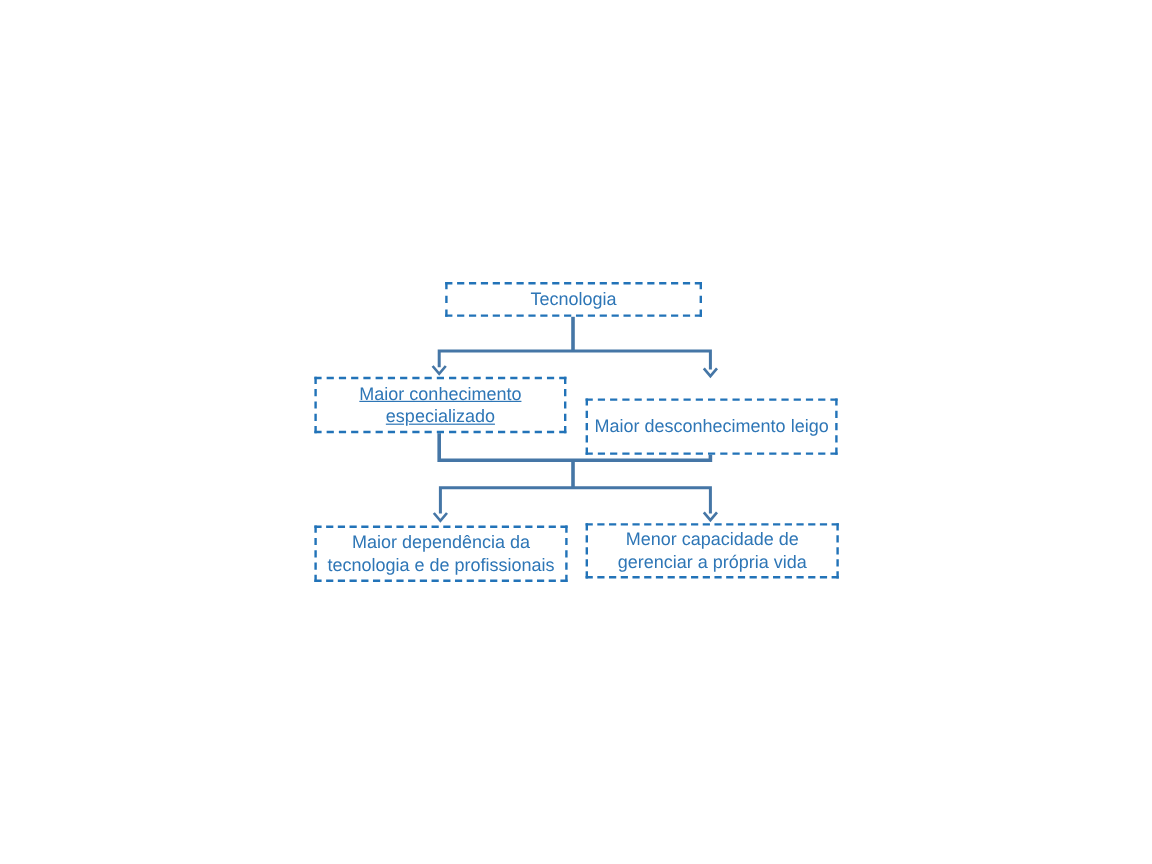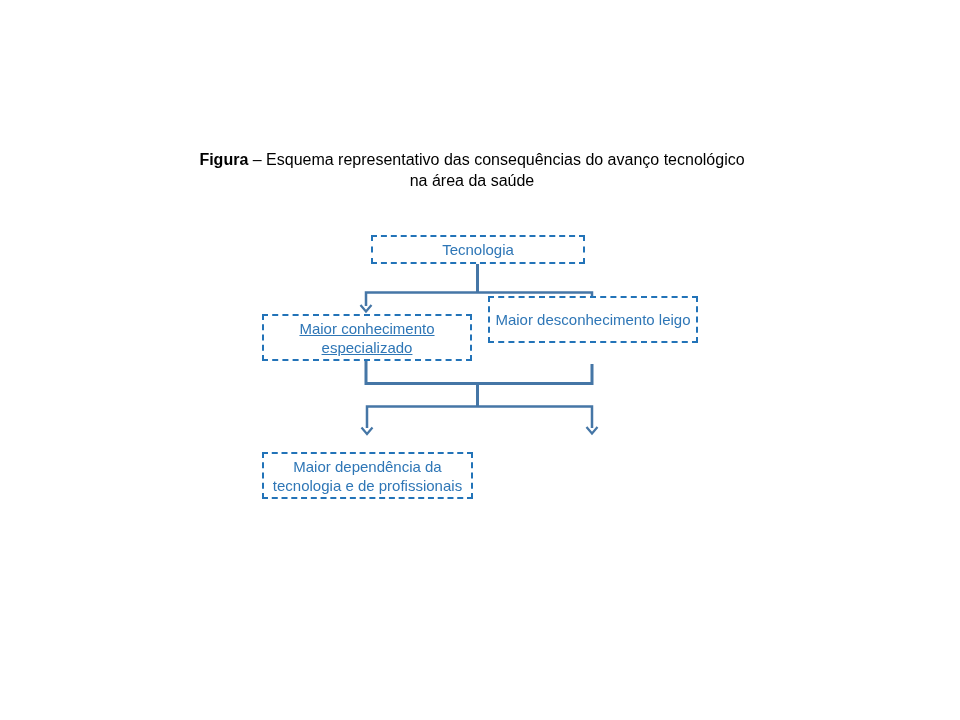--- a/index.html
+++ b/index.html
@@ -42,30 +42,29 @@
     display: flex;
     align-items: center;
     justify-content: center;
     text-align: center;
     font-size: 15px;
     line-height: 19px;
     padding: 0;
   }
   .node-tecnologia      { left: 371px; top: 235px; width: 214px; height: 29px; text-align: center; }
   .node-conhecimento    { left: 262px; top: 314px; width: 210px; height: 47px; text-decoration: underline; }
-  .node-desconhecimento { left: 488px; top: 296px; width: 210px; height: 47px; }
-  .node-dependencia     { left: 262px; top: 452px; width: 211px; height: 47px; }
+  .node-desconhecimento { left: 488px; top: 332px; width: 210px; height: 47px; }
+  .node-dependencia     { left: 262px; top: 438px; width: 211px; height: 47px; }
   .node-capacidade      { left: 488px; top: 436px; width: 211px; height: 46px; }
 </style>
 </head>
 <body>
 
 <div class="page">
 
-  <p class="caption"><b>Figura</b><span> – Esquema representativo das consequências do avanço tecnológico na área da saúde</span></p>
 
   <svg class="connectors" width="960" height="720" viewBox="0 0 960 720" xmlns="http://www.w3.org/2000/svg">
     <g stroke="#4576a6" fill="none" stroke-linecap="butt" stroke-linejoin="miter">
 
       <path d="M477.5 263 L477.5 292.5" stroke-width="3"></path>
       <path d="M366 306 L366 292.5 L592 292.5 L592 308" stroke-width="2.5"></path>
       <path d="M360.5 305 L366 311.5 L371.5 305" stroke-width="2.2"></path>
       <path d="M586.5 307 L592 313.5 L597.5 307" stroke-width="2.2"></path>
 
       <path d="M366 360 L366 383.5 L592 383.5 L592 364" stroke-width="3"></path>
@@ -78,14 +77,15 @@
   </svg>
 
   <div class="node node-tecnologia">Tecnologia</div>
 
   <div class="node node-conhecimento">Maior conhecimento especializado</div>
 
   <div class="node node-desconhecimento">Maior desconhecimento leigo</div>
 
   <div class="node node-dependencia">Maior dependência da tecnologia e de profissionais</div>
 
+  <div class="node node-capacidade">Menor capacidade de gerenciar a própria vida</div>
 
 </div>
 
 </body></html>

